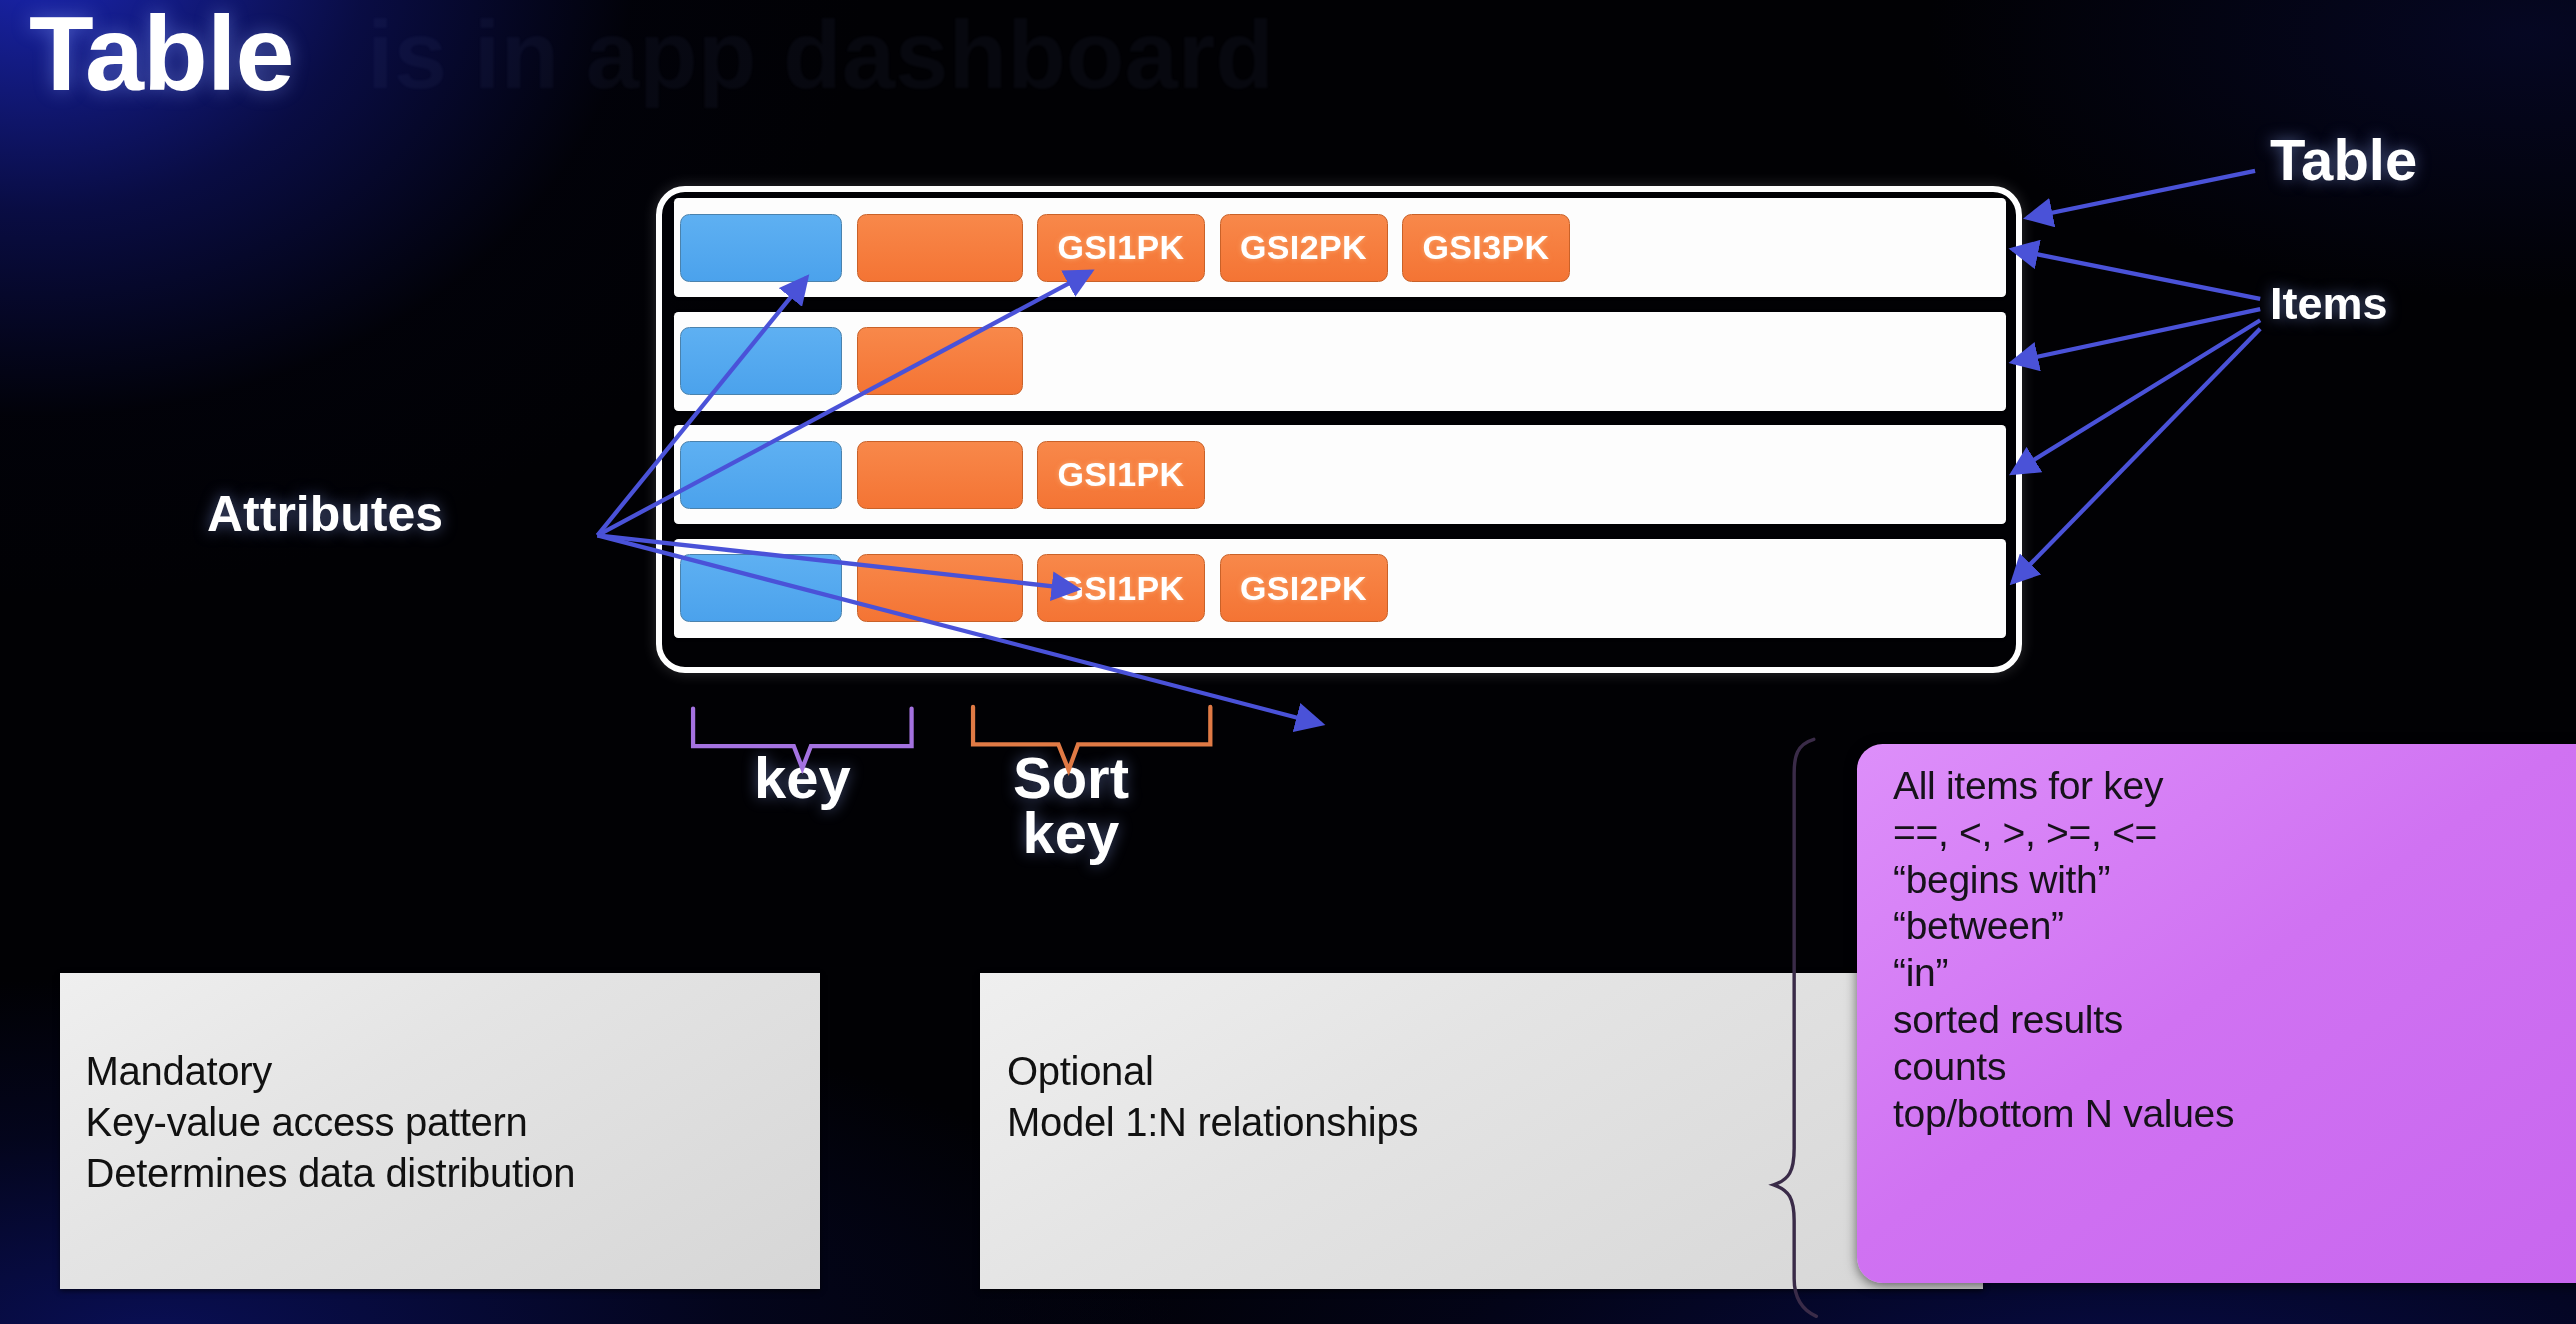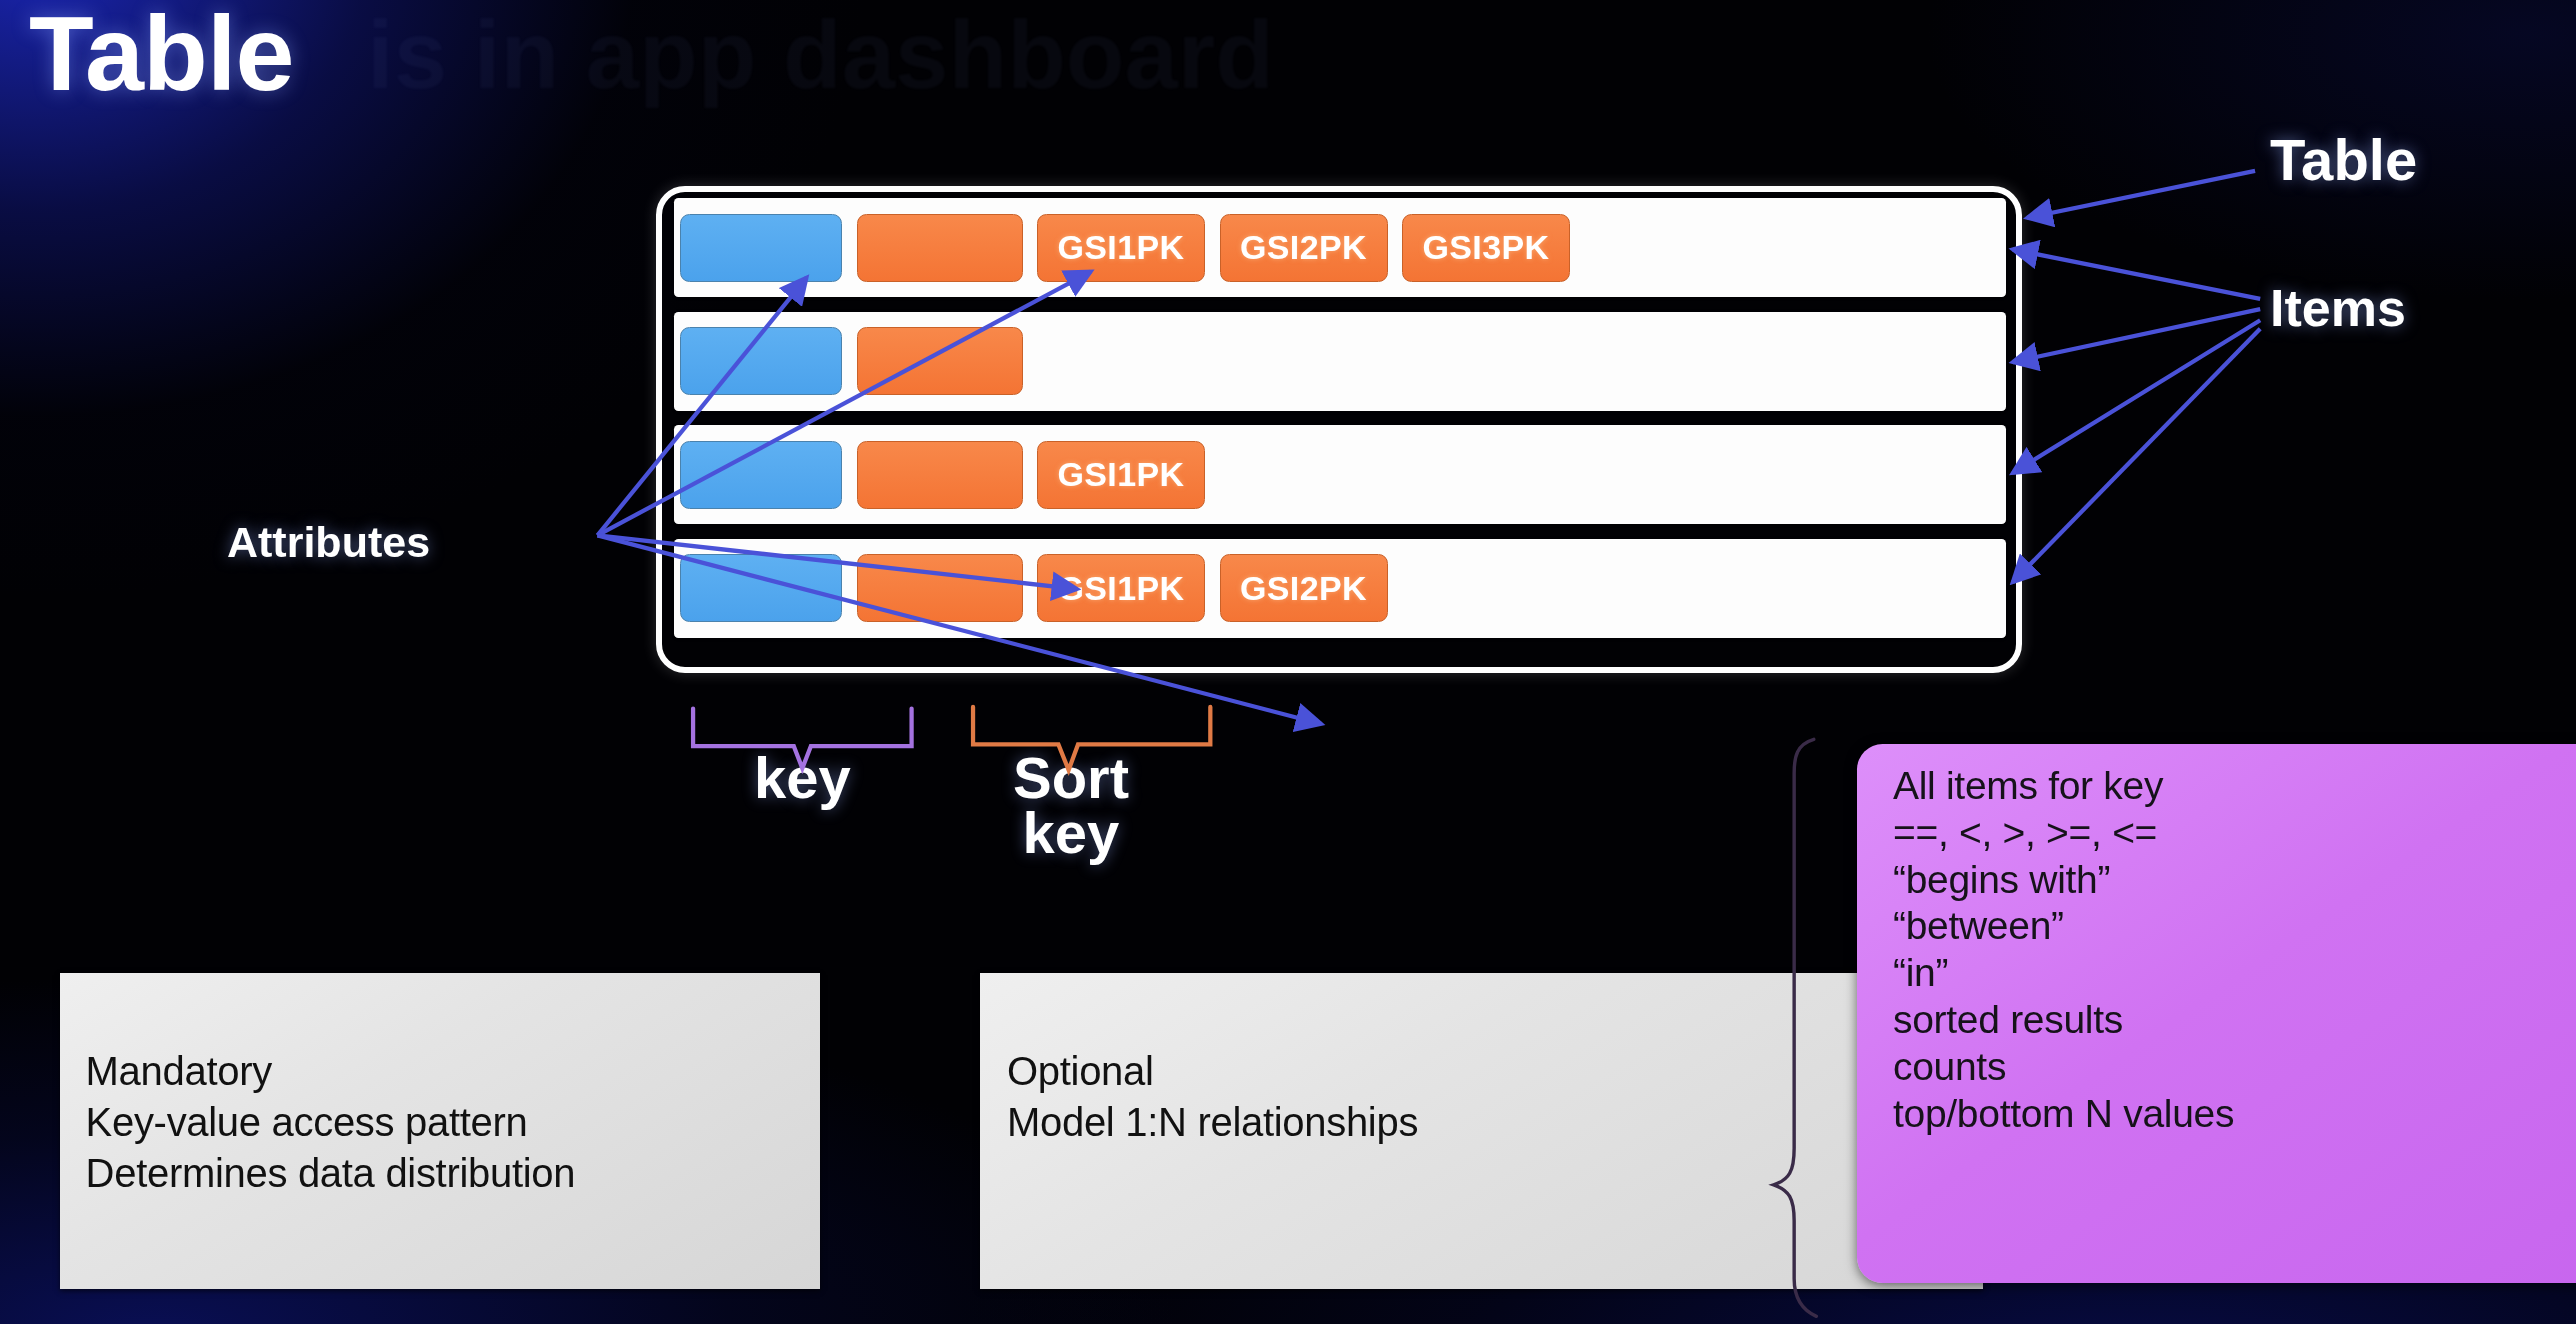--- a/index.html
+++ b/index.html
@@ -104,23 +104,23 @@
   }
 
   
   .anno{
     position:absolute;
     color:#ffffff;
     font-weight:bold;
     text-shadow:0 0 15.4px rgba(150,175,255,0.5);
     white-space:nowrap;
   }
-  .anno-attributes{ left:207px; top:518px; font-size:43px;margin-left:20px; }
+  .anno-attributes{ left:207px; top:485px; font-size:50px; }
   .anno-table{ left:2270px; top:126px; font-size:58px; }
-  .anno-items{ left:2270px; top:278px; font-size:52px; }
+  .anno-items{ left:2270px; top:278px; font-size:45px; }
 
   .key-label{
     position:absolute;
     color:#ffffff;
     font-weight:bold;
     font-size:58px;
     line-height:0.94;
     text-align:center;
     text-shadow:0 0 15.4px rgba(150,175,255,0.45);
   }

